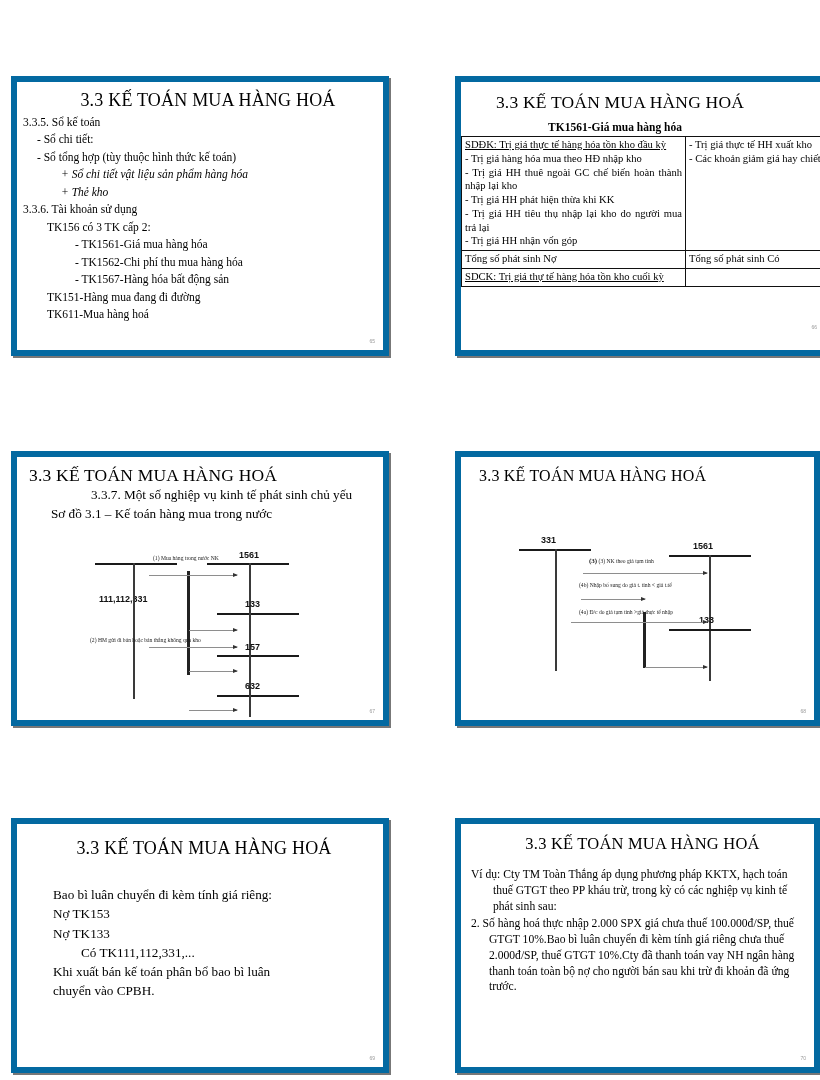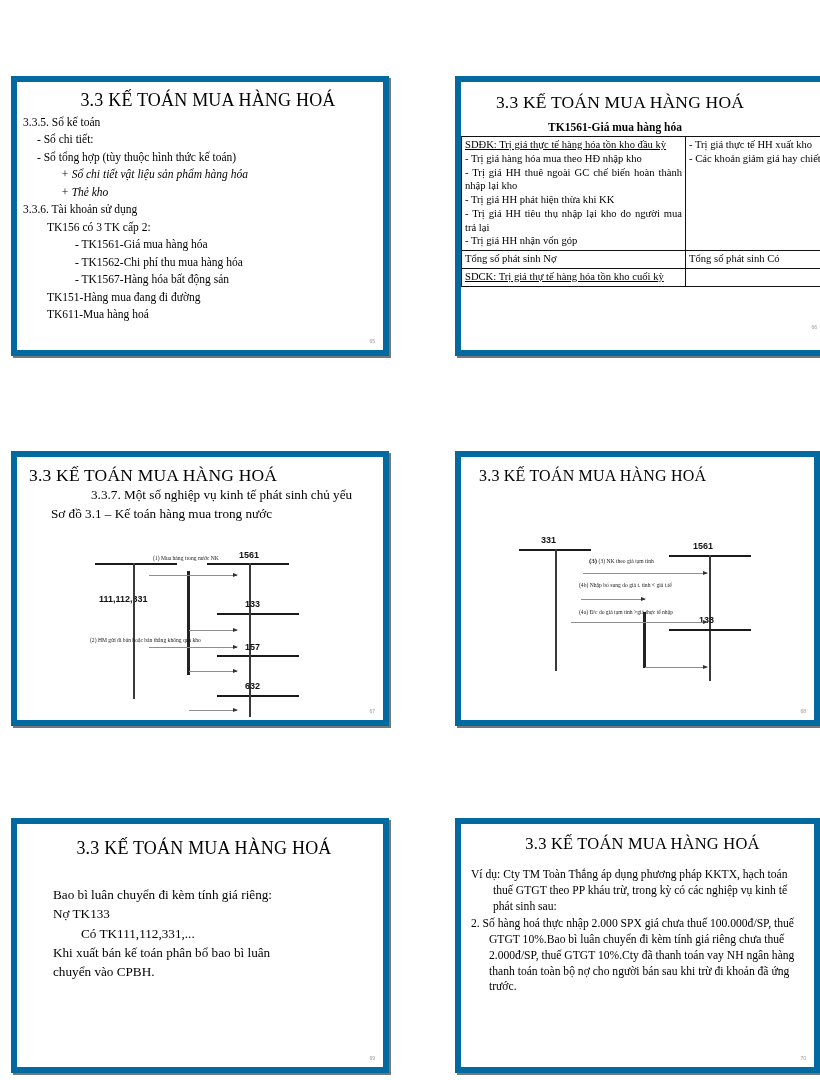--- a/index.html
+++ b/index.html
@@ -276,20 +276,21 @@
       <div class="arrow" style="left:184px;top:210px;width:62px;"></div>
     </div>
 
     <div class="pgnum">68</div>
   </div>
 
   <div class="slide" id="slide5">
     <div class="slide-title">3.3 KẾ TOÁN MUA HÀNG HOÁ</div>
     <div class="blk">
       <div>Bao bì luân chuyển đi kèm tính giá riêng:</div>
+      <div>Nợ TK153</div>
       <div>Nợ TK133</div>
       <div class="ind">Có TK111,112,331,...</div>
       <div>Khi xuất bán kế toán phân bổ bao bì luân</div>
       <div>chuyển vào CPBH.</div>
     </div>
     <div class="pgnum">69</div>
   </div>
 
   <div class="slide" id="slide6">
     <div class="slide-title">3.3 KẾ TOÁN MUA HÀNG HOÁ</div>

